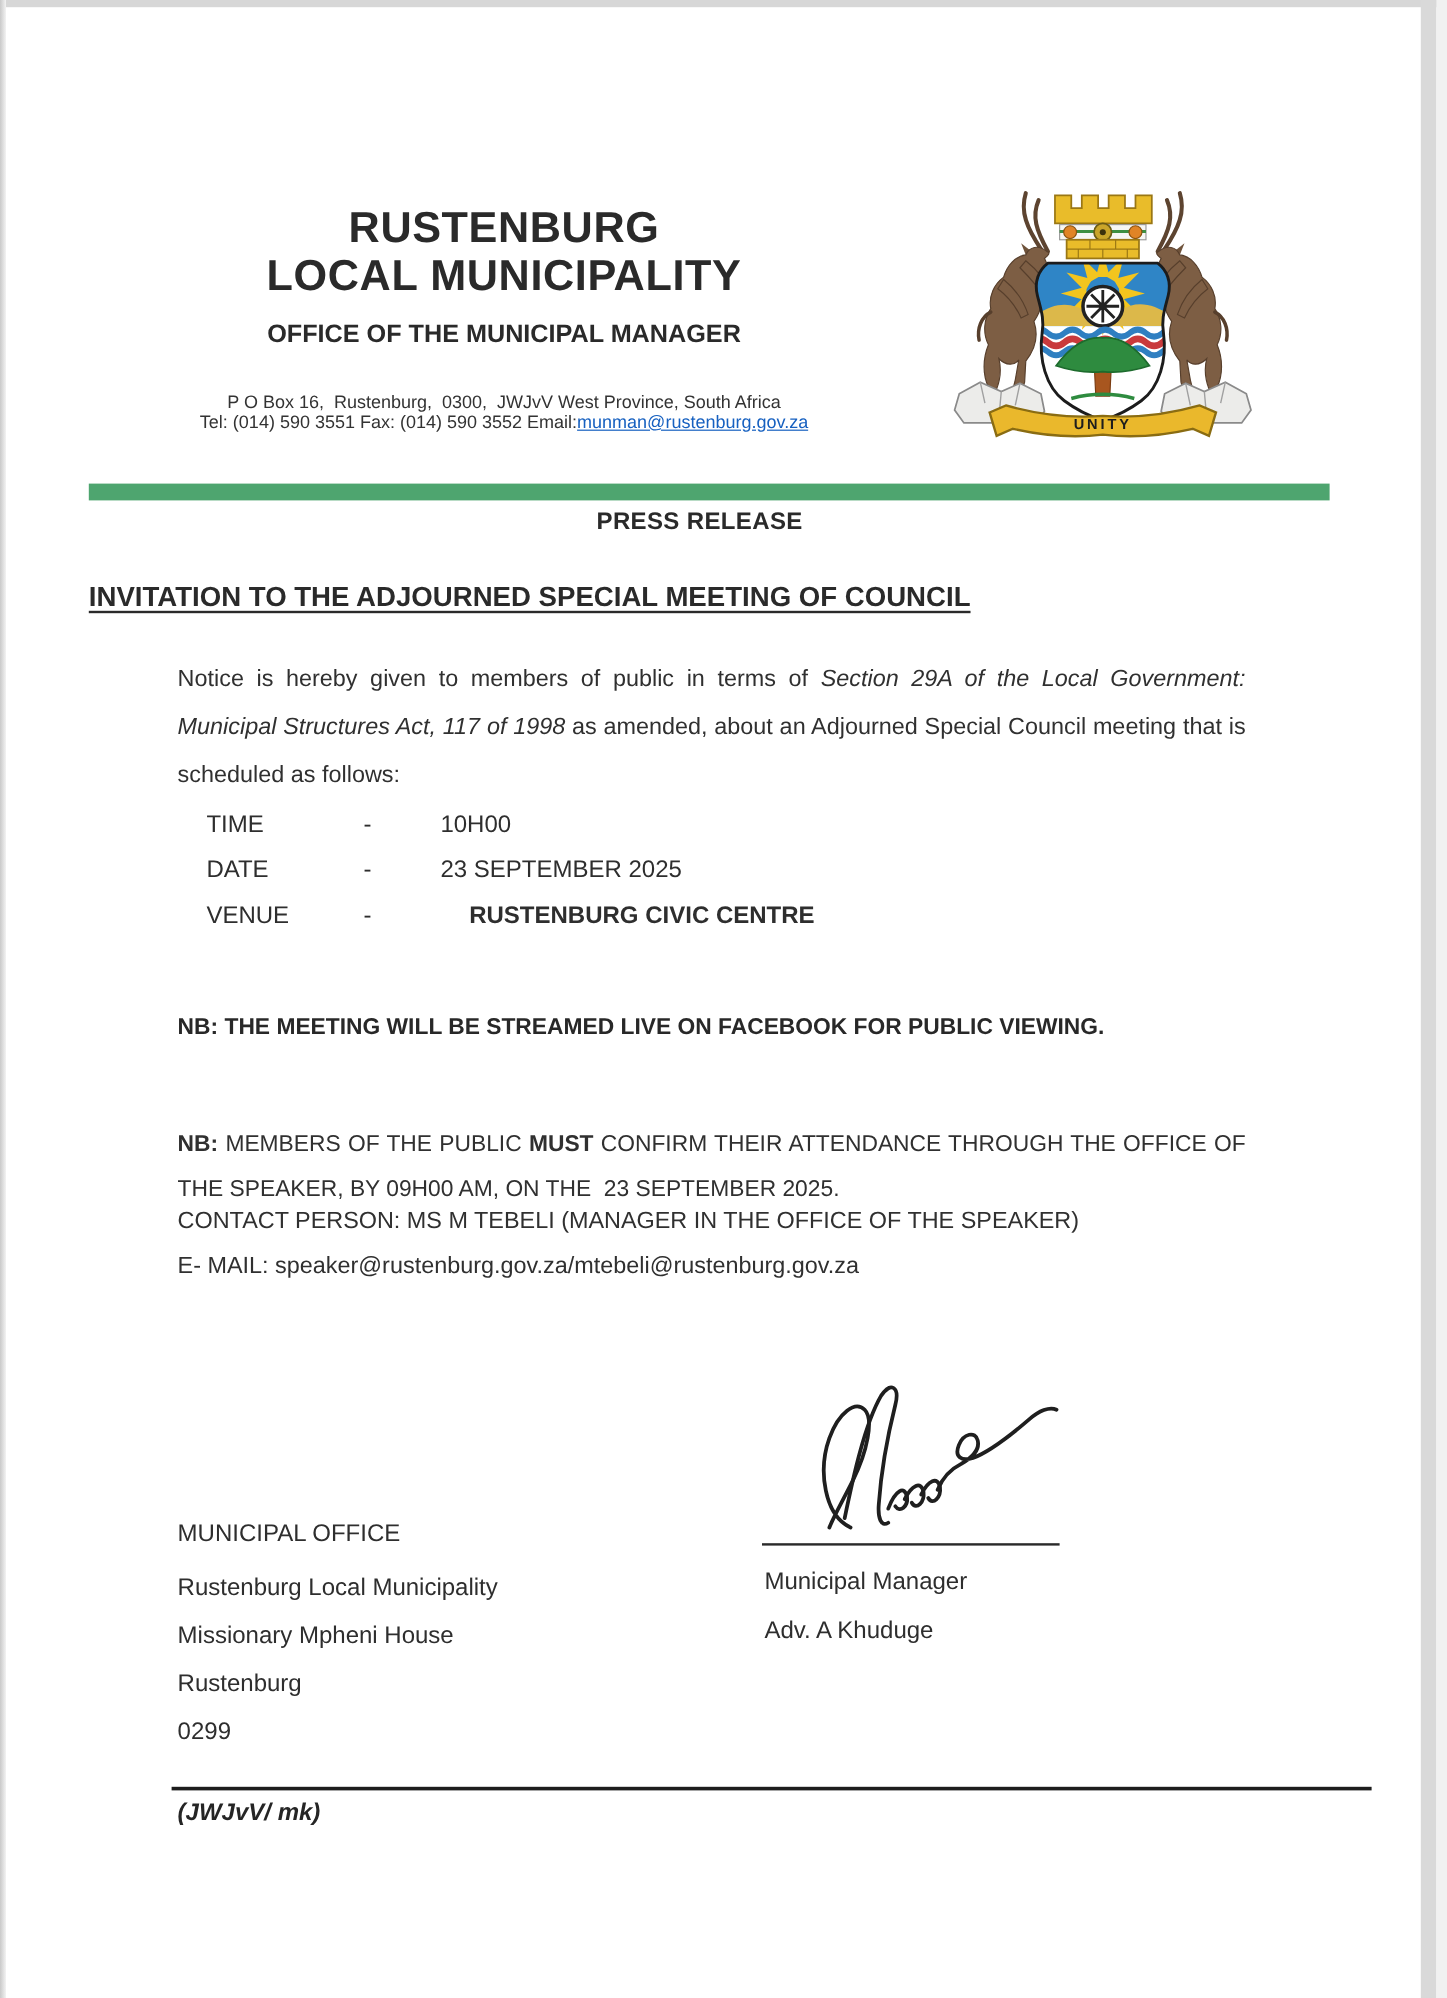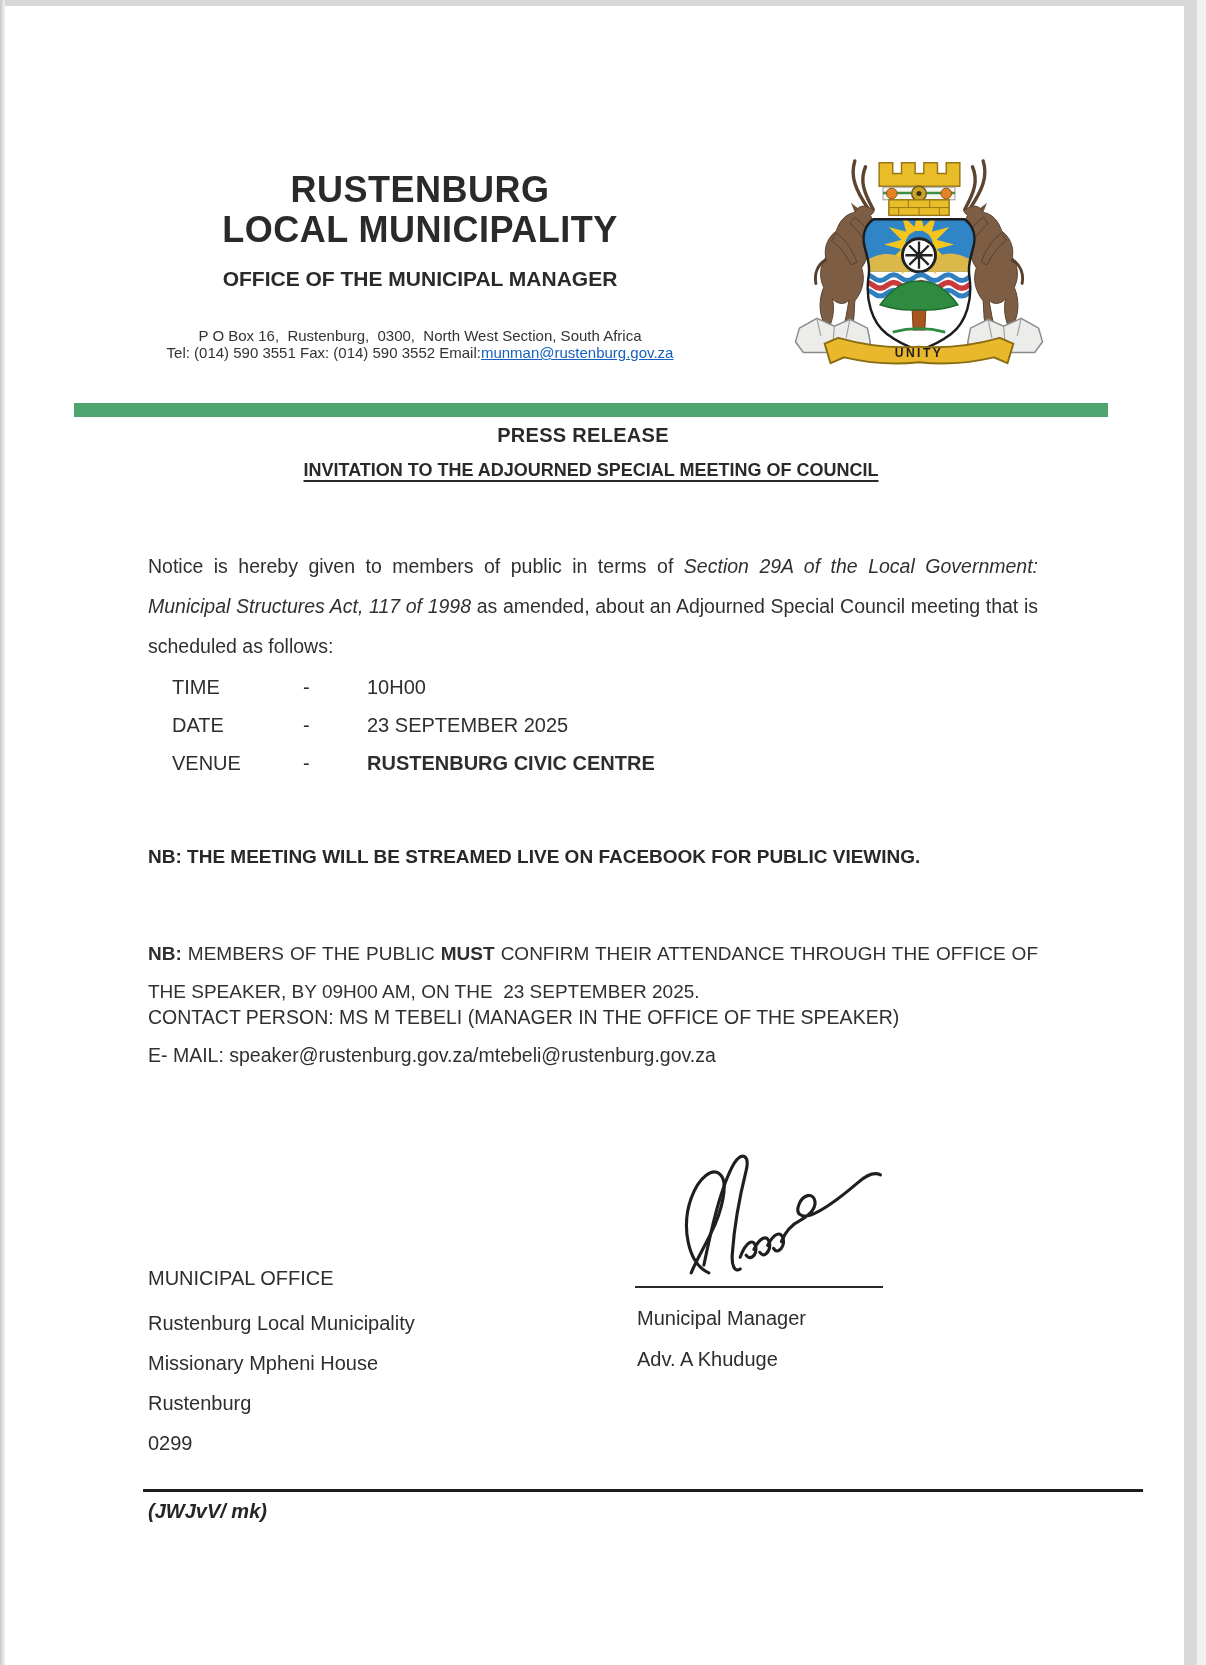--- a/index.html
+++ b/index.html
@@ -22,31 +22,31 @@
   .office-sub{font-size:21px;font-weight:bold;margin-top:17px;color:#2a2a2a;}
   .addr{font-size:15px;margin-top:36px;line-height:17px;white-space:pre-wrap;color:#333;}
   .telline{font-size:15px;line-height:17px;color:#333;}
   a.email-link{color:var(--link-blue,#1660c0);text-decoration:underline;cursor:pointer;}
 
   .logo{left:778px;top:153px;width:282px;height:220px;}
 
   .green-bar{left:74px;top:403px;width:1034px;height:14px;background:var(--green-bar,#4ea56f);}
 
   .press-release{left:66px;top:424px;width:1034px;text-align:center;font-size:20px;font-weight:bold;letter-spacing:.3px;color:#2a2a2a;}
-  .doc-title{left:74px;top:460px;width:1034px;text-align:center;font-size:18px;font-weight:bold;color:#2a2a2a;}
+  .doc-title{left:74px;top:484px;width:1034px;text-align:left;font-size:23px;font-weight:bold;color:#2a2a2a;}
   .doc-title span{text-decoration:underline;text-underline-offset:4px;text-decoration-thickness:2px;}
 
   .intro{left:148px;top:526px;width:890px;font-size:19.5px;line-height:40px;text-align:justify;white-space:pre-wrap;color:#303030;}
   .intro .em{font-style:italic;}
 
   .details{left:148px;top:668px;width:890px;font-size:20px;color:#2e2e2e;}
   .detail-row{display:flex;height:38px;align-items:center;}
   .detail-label{width:131px;margin-left:24px;}
   .detail-sep{width:64px;}
-  .detail-value.bold{font-weight:bold;}
+  .detail-value.bold{font-weight:bold;margin-left:24px;}
 
   .nb1{left:148px;top:846px;width:1000px;font-size:19px;font-weight:bold;white-space:nowrap;color:#282828;}
   .nb2{left:148px;top:916px;width:890px;font-size:19px;line-height:38px;text-align:justify;white-space:pre-wrap;color:#303030;}
   .nb2 .b{font-weight:bold;}
 
   .contact-block{left:148px;top:998px;width:950px;font-size:19.5px;color:#303030;}
   .contact-block div{line-height:38px;}
 
   .sig-img{left:648px;top:1146px;width:255px;height:140px;}
   .sig-line{left:635px;top:1286px;width:248px;height:0;border-top:2px solid #2a2a2a;}
@@ -67,21 +67,21 @@
 <div class="abs edge-left"></div>
 <div class="abs edge-right"></div>
 <div class="abs edge-right-outer"></div>
 
 <header class="abs letterhead-text">
   <div class="org-name">
     <div>RUSTENBURG</div>
     <div>LOCAL MUNICIPALITY</div>
   </div>
   <div class="office-sub">OFFICE OF THE MUNICIPAL MANAGER</div>
-  <div class="addr">P O Box 16,  Rustenburg,  0300,  North West Section, South Africa</div>
+  <div class="addr">P O Box 16,  Rustenburg,  0300,  JWJvV West Province, South Africa</div>
   <div class="telline"><span>Tel: (014) 590 3551 Fax: (014) 590 3552 Email:</span><a class="email-link">munman@rustenburg.gov.za</a></div>
 </header>
 
 <svg class="abs logo" viewBox="0 0 290 218" aria-hidden="true">
   <defs>
     <clipPath id="shieldClip">
       <path d="M98,64 C90,70 86,80 89,92 C92,104 95,112 93,124 C90,146 96,170 112,182 C124,191 136,196 145,199 C154,196 166,191 178,182 C194,170 200,146 197,124 C195,112 198,104 201,92 C204,80 200,70 192,64 Z"></path>
     </clipPath>
     <g id="antelopeGroup">
       <path d="M92,52 C80,34 74,20 79,4" fill="none" stroke="#5d4430" stroke-width="3.5" stroke-linecap="round"></path>

